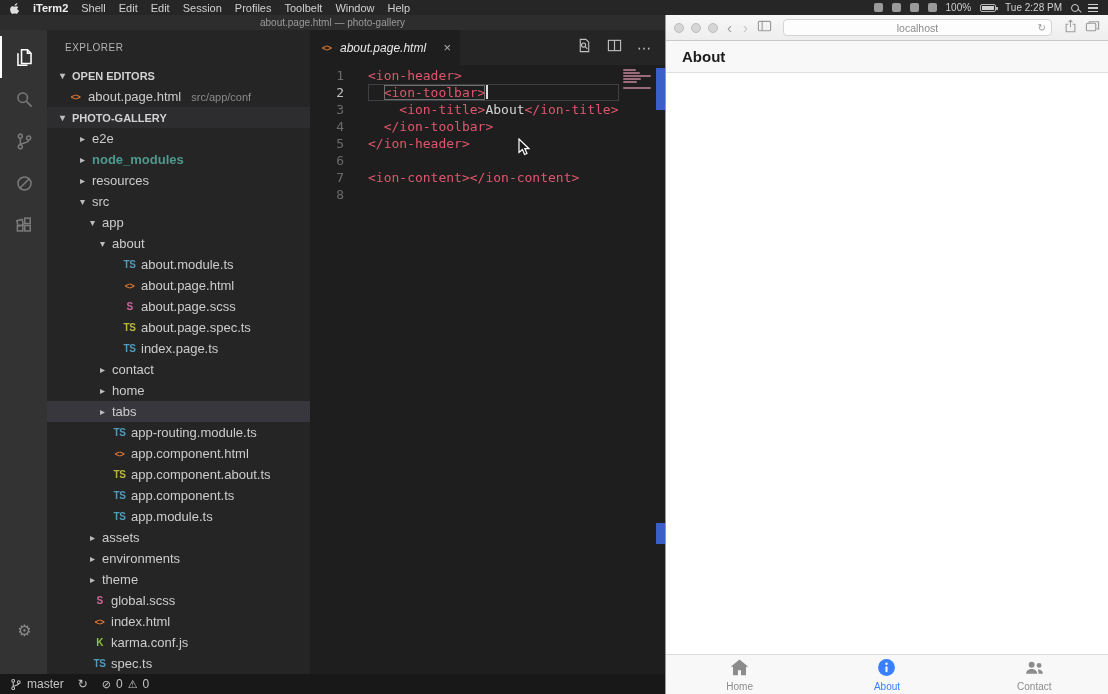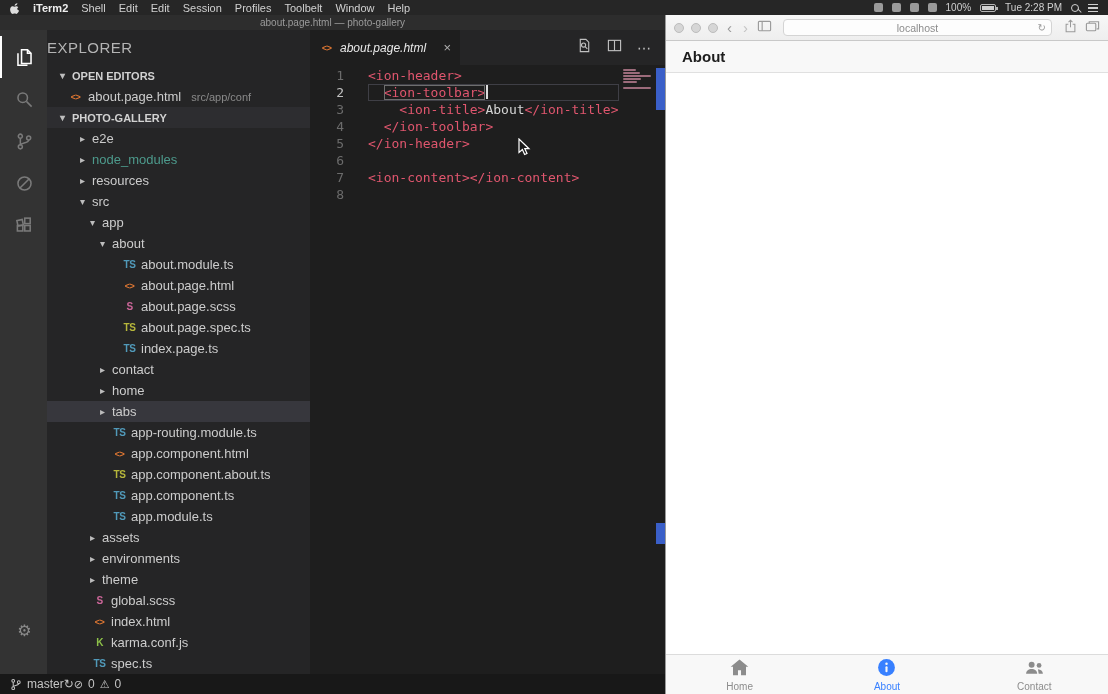--- a/index.html
+++ b/index.html
@@ -28,21 +28,21 @@
   .vs-main{flex:1;display:flex;min-height:0}
 
   .activitybar{width:47px;background:#333333;display:flex;flex-direction:column;padding-top:6px;flex:none}
   .ab-item{width:47px;height:42px;display:flex;align-items:center;justify-content:center;color:#7a7a7a;border-left:2px solid transparent}
   .ab-item svg{width:19px;height:19px;stroke:currentColor;fill:none;stroke-width:1.3}
   .ab-item.active{color:#ffffff;border-left:2px solid #ffffff}
   .ab-bottom{margin-top:auto;margin-bottom:22px}
   .gear{font-size:16px;color:#8a8a8a;line-height:1}
 
   .sidebar{width:263px;background:#252526;color:#cccccc;display:flex;flex-direction:column;overflow:hidden;flex:none;font-size:13px}
-  .sb-title{height:35px;line-height:35px;font-size:15px;color:#b4b4b4;letter-spacing:.5px;flex:none}
+  .sb-title{height:35px;line-height:35px;padding-left:18px;font-size:10px;color:#b4b4b4;letter-spacing:.5px;flex:none}
   .section-h{height:21px;display:flex;align-items:center;font-size:11px;font-weight:bold;color:#d2d2d2;padding-left:10px;gap:4px;flex:none}
   .section-h.folder{background:#2d2d30}
   .chev{width:11px;font-size:10px;color:#bdbdbd;text-align:center;flex:none}
   .oe-item{height:21px;display:flex;align-items:center;padding-left:21px;gap:5px;flex:none;white-space:nowrap}
   .oe-path{color:#8a8a8a;font-size:11px;margin-left:5px}
   .tree{flex:1;overflow:hidden}
   .tree-row{height:21px;display:flex;align-items:center;gap:4px;white-space:nowrap;cursor:default}
   .tree-row.selected{background:#37373d}
   .ficon{width:15px;flex:none;font-size:10px;font-weight:bold;text-align:center;letter-spacing:-.5px}
   .ficon-ts{color:#519aba}
@@ -69,21 +69,21 @@
   .tok-tag{color:var(--tag-color,#e0566e)}
   .tok-plain{color:#d4d4d4}
   .tok-box{outline:1px solid #6e6e6e;outline-offset:-1px}
   .cursor{display:inline-block;width:1.5px;height:14px;background:#dcdcdc;vertical-align:-2px;margin-left:1px}
   .minimap{position:absolute;top:4px;right:12px;width:30px}
   .mmbar{height:2px;margin-bottom:1px;background:#9c6b7b;border-radius:1px}
   .ovmark{position:absolute;right:0;width:9px;background:#3a5fc8}
   .ov1{top:3px;height:42px}
   .ov2{top:458px;height:21px}
 
-  .statusbar{height:20px;background:#181818;display:flex;align-items:center;color:#c5c5c5;font-size:12px;padding:0 10px;flex:none}
+  .statusbar{height:20px;background:#181818;display:flex;align-items:center;color:#c5c5c5;font-size:12px;padding:0 10px;gap:14px;flex:none}
   .sb-group{display:flex;align-items:center;gap:5px}
   .sb-group svg{width:12px;height:13px;stroke:currentColor;fill:none;stroke-width:1.1}
   .sb-ic{font-size:11px}
   .sb-right{margin-left:auto;display:flex;gap:14px;align-items:center}
   .bell svg{width:11px;height:12px;fill:currentColor;stroke:none}
   .smiley{font-size:13px}
 
   
   .safari{position:absolute;left:665px;top:15px;width:443px;height:679px;display:flex;flex-direction:column;background:#ffffff;border-left:1px solid #9a9a9a}
   .sf-titlebar{height:26px;background:linear-gradient(#f7f7f7,#eeeeee);border-bottom:1px solid #c9c9c9;display:flex;align-items:center;padding:0 8px;gap:7px;flex:none}
@@ -200,21 +200,21 @@
         <span class="chev">▾</span>
         <span>PHOTO-GALLERY</span>
       </div>
       <div class="tree">
           <div class="tree-row" style="padding-left: 30px;">
             <span class="chev">▸</span>
             <span class="tlabel">e2e</span>
           </div>
           <div class="tree-row" style="padding-left: 30px;">
             <span class="chev">▸</span>
-            <span class="tlabel" style="color: rgb(77, 154, 140);">node_modules</span>
+            <span class="tlabel" style="color: rgb(77, 154, 140); font-weight: bold;">node_modules</span>
           </div>
           <div class="tree-row" style="padding-left: 30px;">
             <span class="chev">▸</span>
             <span class="tlabel">resources</span>
           </div>
           <div class="tree-row" style="padding-left: 30px;">
             <span class="chev">▾</span>
             <span class="tlabel">src</span>
           </div>
           <div class="tree-row" style="padding-left: 40px;">

